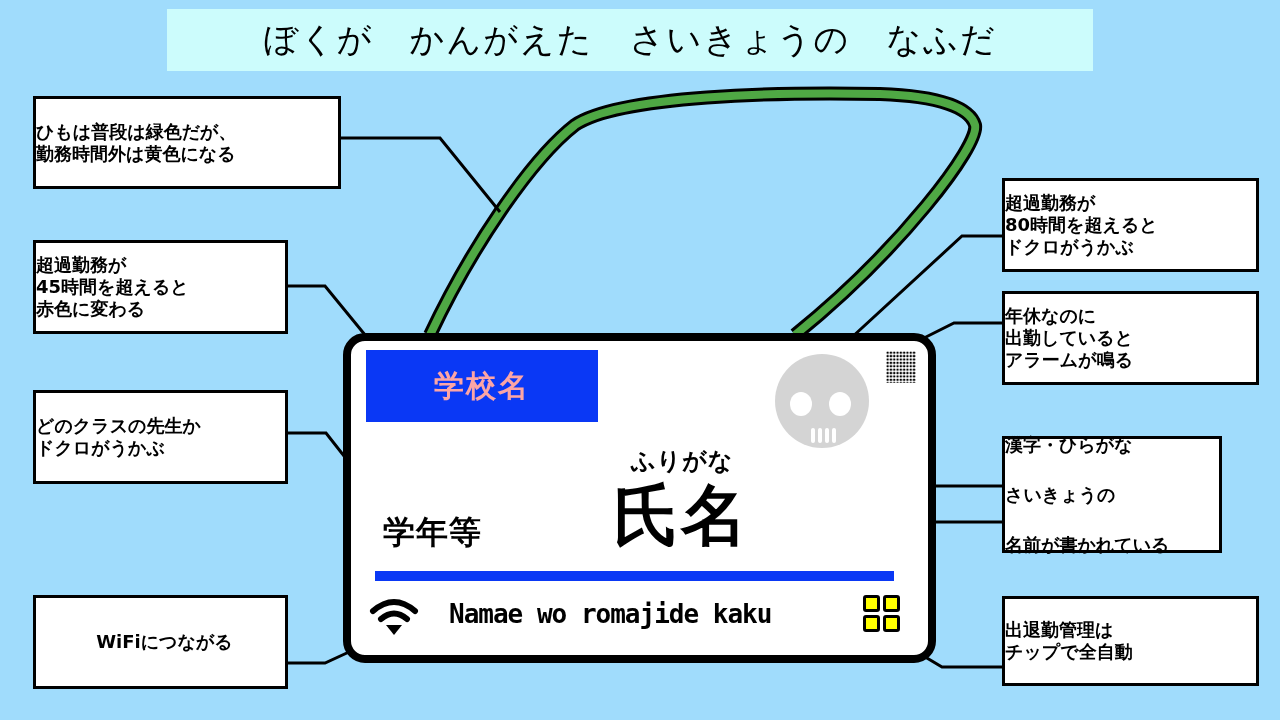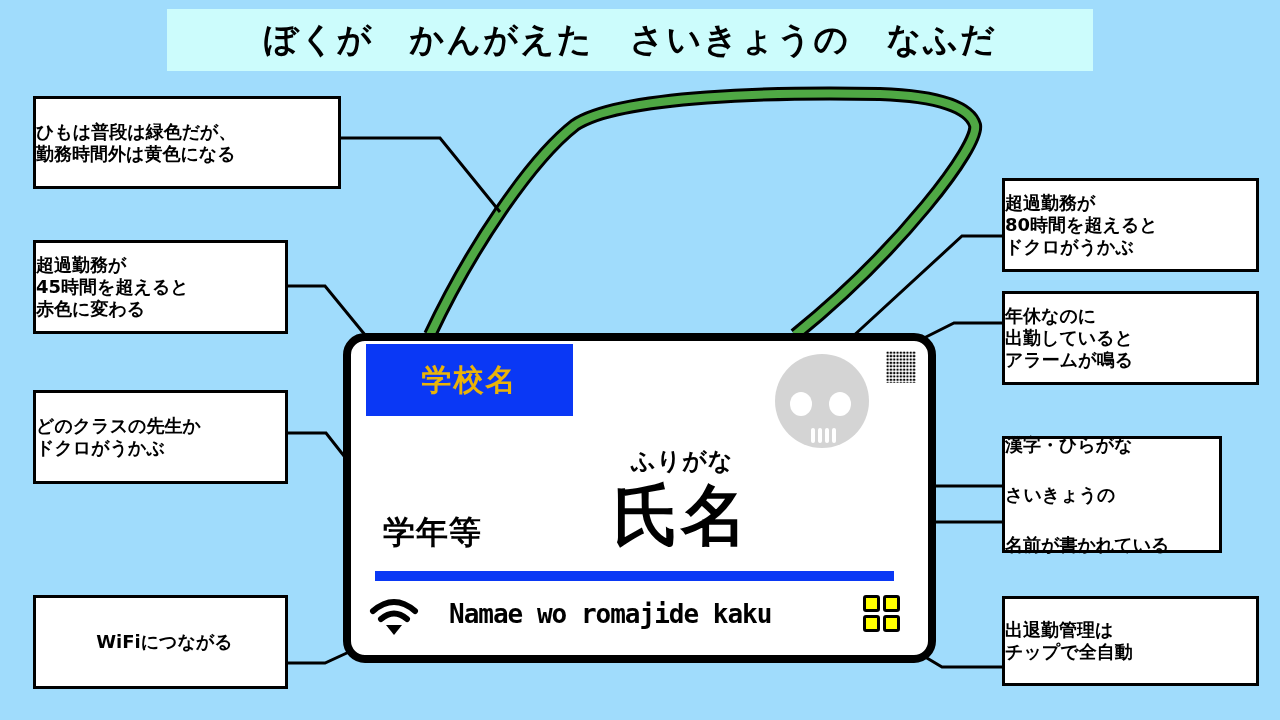--- a/index.html
+++ b/index.html
@@ -8,35 +8,35 @@
     background: #a0dcfc;
     position: relative;
     font-family: "DejaVu Sans", "Liberation Sans", sans-serif;
     color: #000;
   }
   #art { position: absolute; left: 0; top: 0; width: 1280px; height: 720px; }
   .title-banner {
     position: absolute; left: 167px; top: 9px; width: 926px; height: 62px;
     background: #ccfcfc;
     display: flex; align-items: center; justify-content: center;
-    font-size: 34px; font-weight: bold; letter-spacing: 2px; white-space: pre;
+    font-size: 34px; font-weight: normal; letter-spacing: 2px; white-space: pre;
   }
   .callout {
     position: absolute; background: #fff; border: 3px solid #000;
     font-size: 18px; font-weight: bold; line-height: 22px;
     display: flex; flex-direction: column; justify-content: center;
   }
   .callout.center-text { align-items: center; padding-left: 8px; }
   .card {
     position: absolute; left: 343px; top: 333px; width: 593px; height: 330px;
     background: #fff; border: 8px solid #000; border-radius: 22px;
   }
   .school-box {
-    position: absolute; left: 15px; top: 3px; width: 207px; height: 72px;
-    background: #0a38f5; color: #eab308; font-size: 30px; font-weight: bold;
+    position: absolute; left: 15px; top: 9px; width: 232px; height: 72px;
+    background: #0a38f5; color: #fca5a5; font-size: 30px; font-weight: bold;
     display: flex; align-items: center; justify-content: center; letter-spacing: 2px;
   }
   .skull {
     position: absolute; left: 424px; top: 13px; width: 94px; height: 94px;
     border-radius: 50%; background: #d4d4d4;
   }
   .skull .eye { position: absolute; top: 38px; width: 22px; height: 24px; background: #fff; border-radius: 50%; }
   .skull .eye.l { left: 15px; }
   .skull .eye.r { left: 54px; }
   .skull .tooth { position: absolute; top: 74px; width: 4px; height: 15px; background: #fff; border-radius: 2px; }

